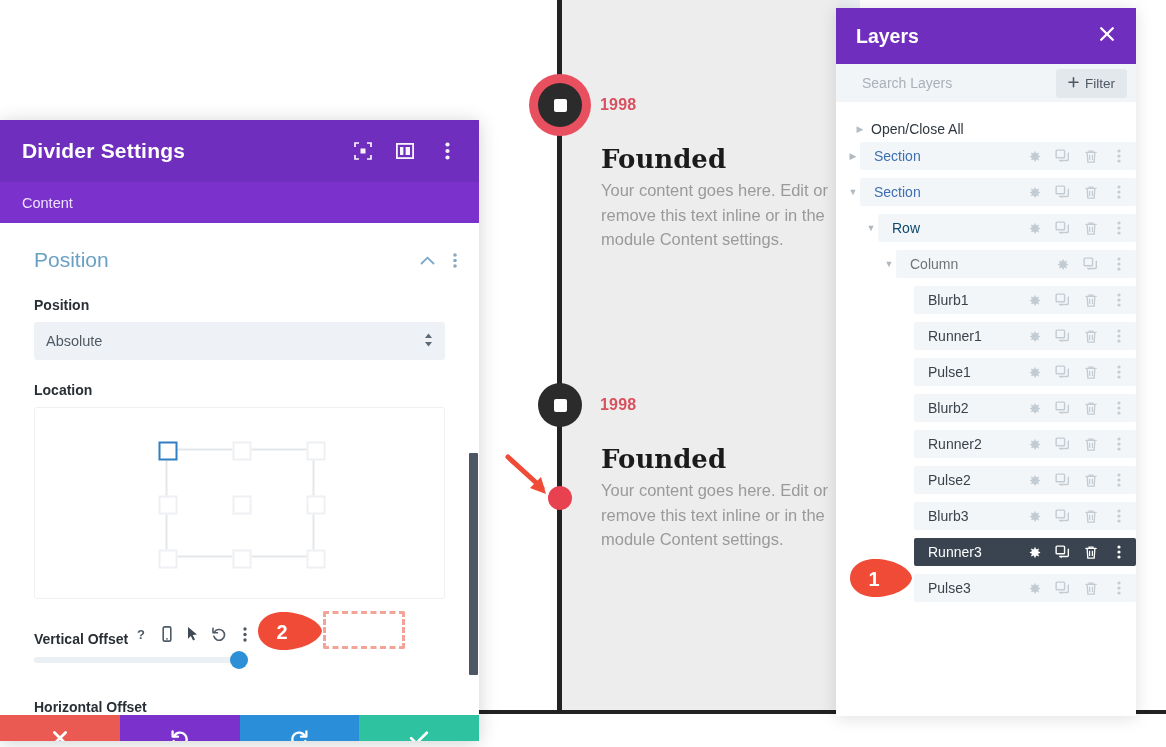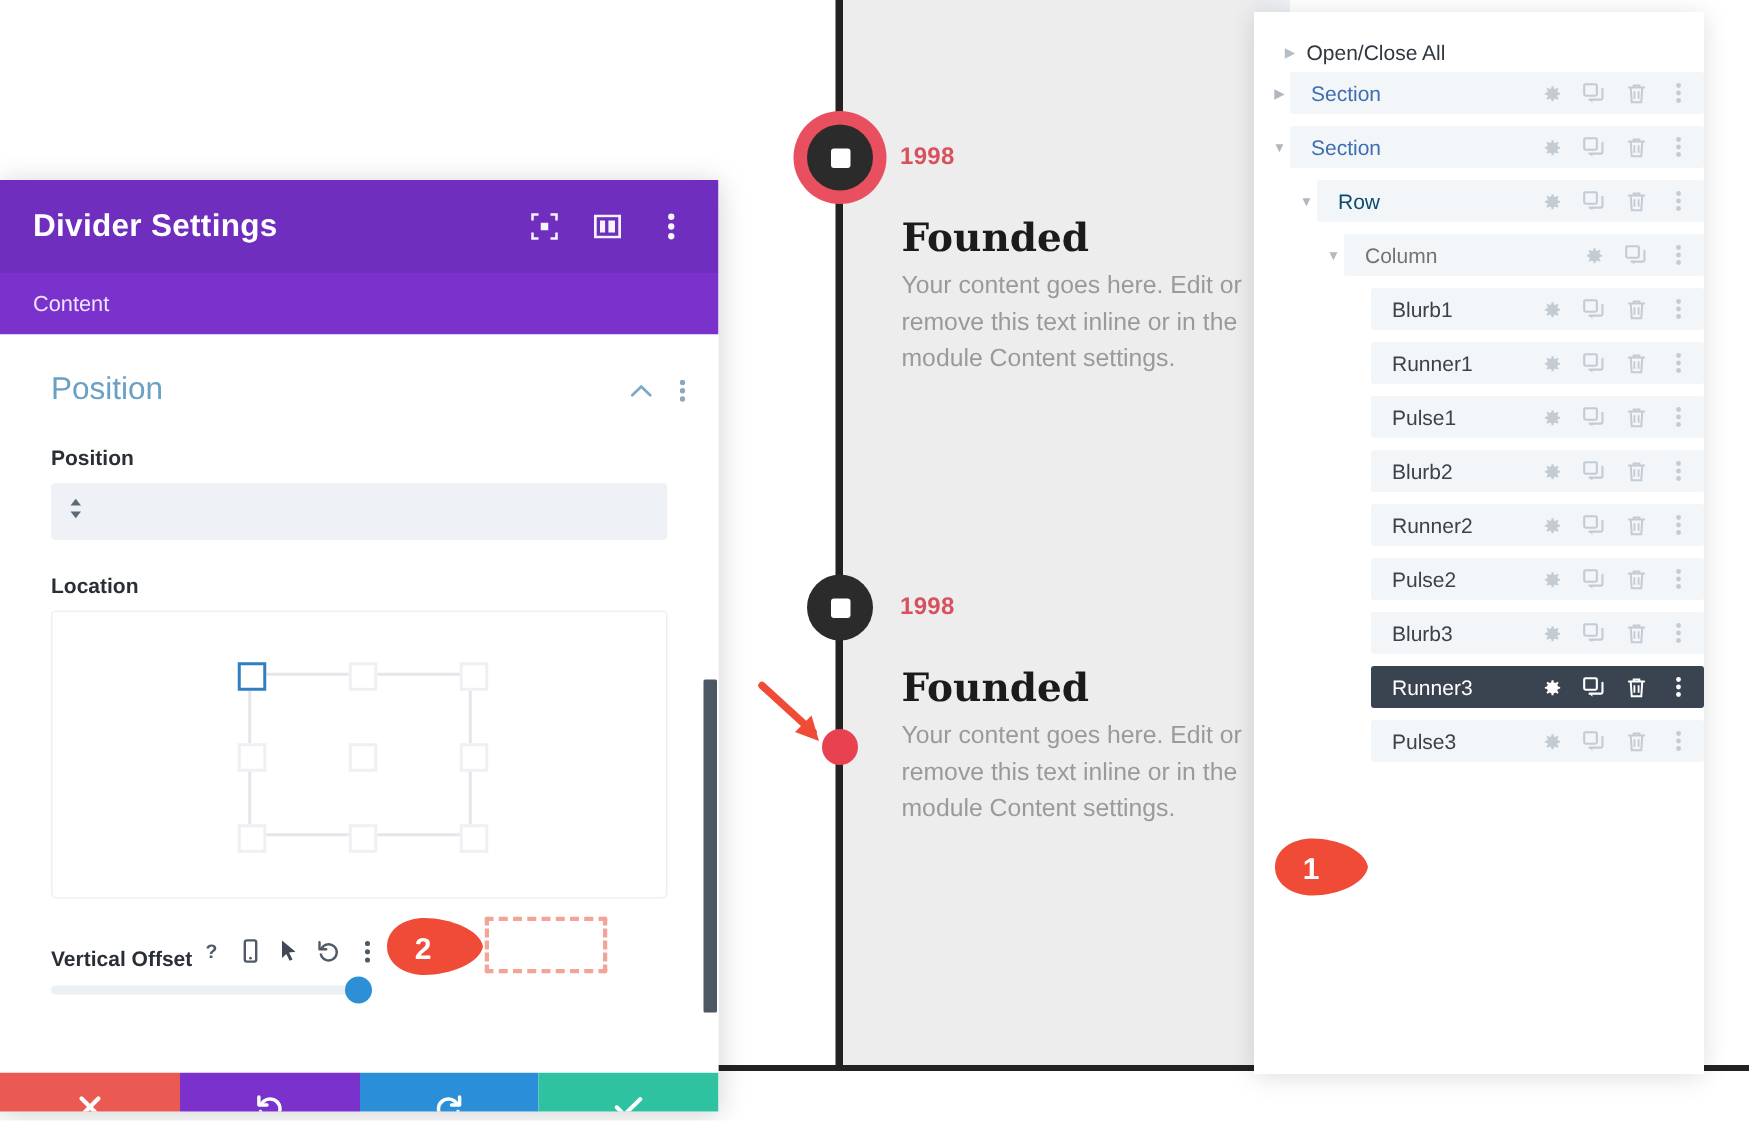--- a/index.html
+++ b/index.html
@@ -309,20 +309,21 @@
             <circle cx="2" cy="2" r="1.8" fill="#8aa8c0"></circle>
               <circle cx="2" cy="7.5" r="1.8" fill="#8aa8c0"></circle>
               <circle cx="2" cy="13" r="1.8" fill="#8aa8c0"></circle>
           </svg>
         </div>
       </div>
 
       <div class="field" style="margin-top:22px;">
         <div class="field-label">Position</div>
         <div class="select-box">
+          <span>Absolute</span>
           <span>
             <svg width="9" height="14" viewBox="0 0 9 14">
               <path d="M4.5 0.5L8 5H1z" fill="#5d6975"></path>
                 <path d="M4.5 13.5L1 9h7z" fill="#5d6975"></path>
             </svg>
           </span>
         </div>
       </div>
 
       <div class="field" style="margin-top:22px;">
@@ -375,20 +376,24 @@
             </svg>
           </div>
         </div>
         <div class="slider-row">
           <div class="slider-track">
             <div class="slider-knob"></div>
           </div>
         </div>
       </div>
 
+      <div class="field" style="margin-top:36px;">
+        <div class="field-label">Horizontal Offset</div>
+
+      </div>
 
       <div class="st-scrollbar"></div>
     </div>
 
     <div class="st-footer">
       <div class="st-fbtn cancel">
         <svg width="18" height="18" viewBox="0 0 18 18">
           <path d="M3.4 3.4L14.6 14.6M14.6 3.4L3.4 14.6" stroke="#fff" stroke-width="2.8" stroke-linecap="round"></path>
         </svg>
       </div>
@@ -406,21 +411,40 @@
       </div>
       <div class="st-fbtn save">
         <svg width="20" height="16" viewBox="0 0 20 16">
           <path d="M2.2 8.2l5 5L17.8 2.8" fill="none" stroke="#fff" stroke-width="2.7" stroke-linecap="round" stroke-linejoin="round"></path>
         </svg>
       </div>
     </div>
   </div>
 
   <div class="layers">
-
+    <div class="ly-header">
+      <div class="ly-title">Layers</div>
+      <div class="ly-close">
+        <svg width="18" height="18" viewBox="0 0 18 18">
+          <path d="M3.2 3.2L14.8 14.8M14.8 3.2L3.2 14.8" stroke="#fff" stroke-width="2.3" stroke-linecap="round"></path>
+        </svg>
+      </div>
+    </div>
+
+    <div class="ly-search">
+      <input class="ly-search-input" type="text" placeholder="Search Layers" style="">
+      <div class="ly-filter">
+        <span>
+          <svg width="11" height="11" viewBox="0 0 11 11">
+              <path d="M5.5 0.8v9M1 5.3h9" stroke="#4d5862" stroke-width="1.6" stroke-linecap="round"></path>
+            </svg>
+        </span>
+        <span>Filter</span>
+      </div>
+    </div>
 
     <div class="ly-list">
       <div class="ly-openclose">
         <span class="tw">▶</span>
         <span>Open/Close All</span>
       </div>
       <div id="rows-host">
           <div class="ly-row">
             <span style="width:10px"></span>
             <span class="twrap">▶</span>

